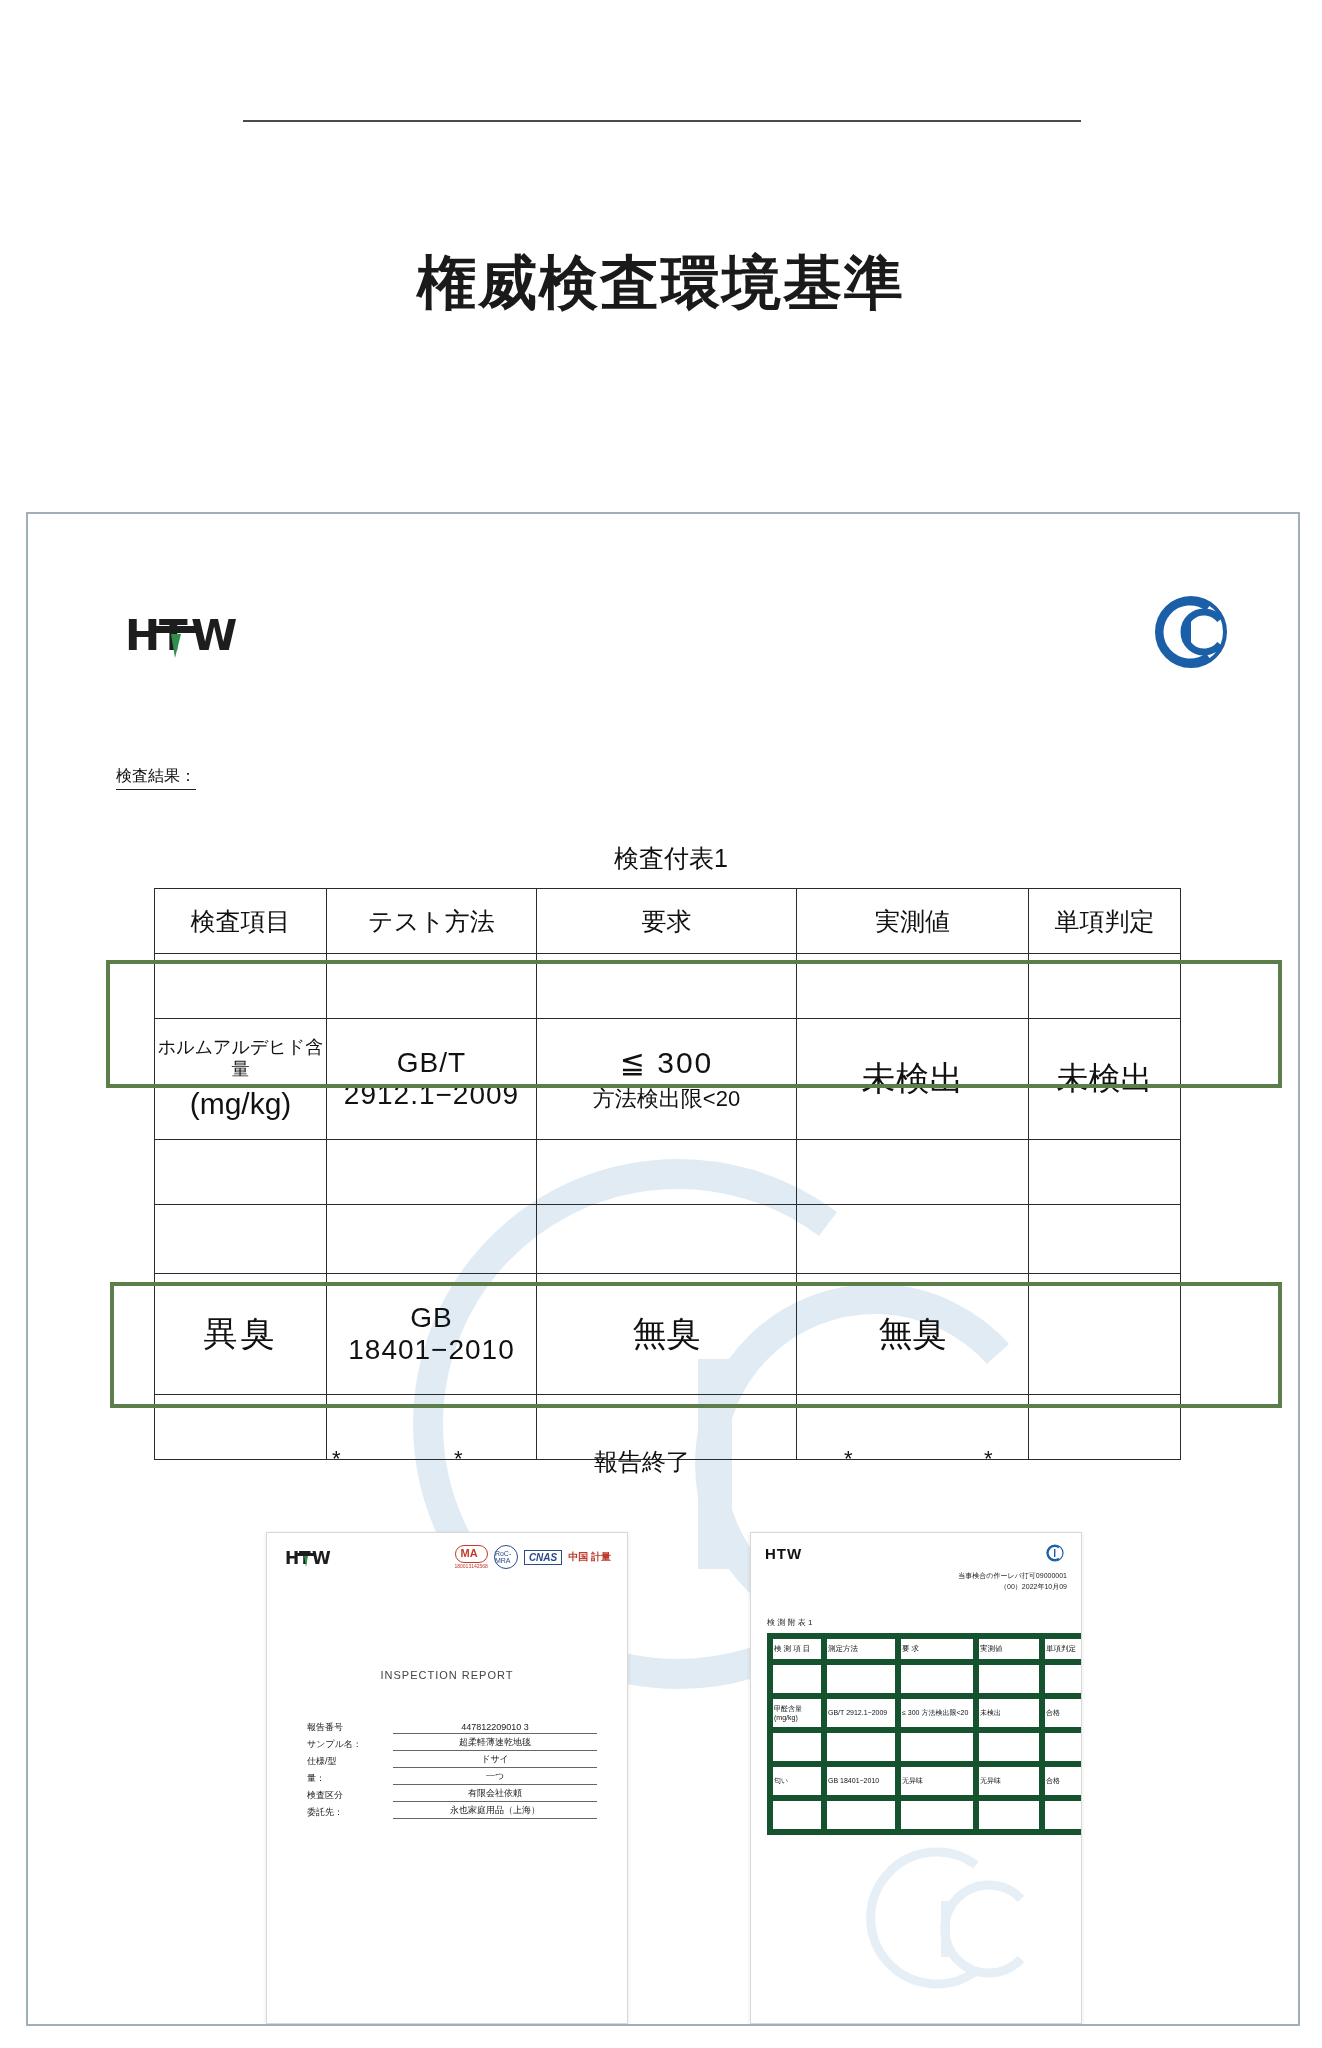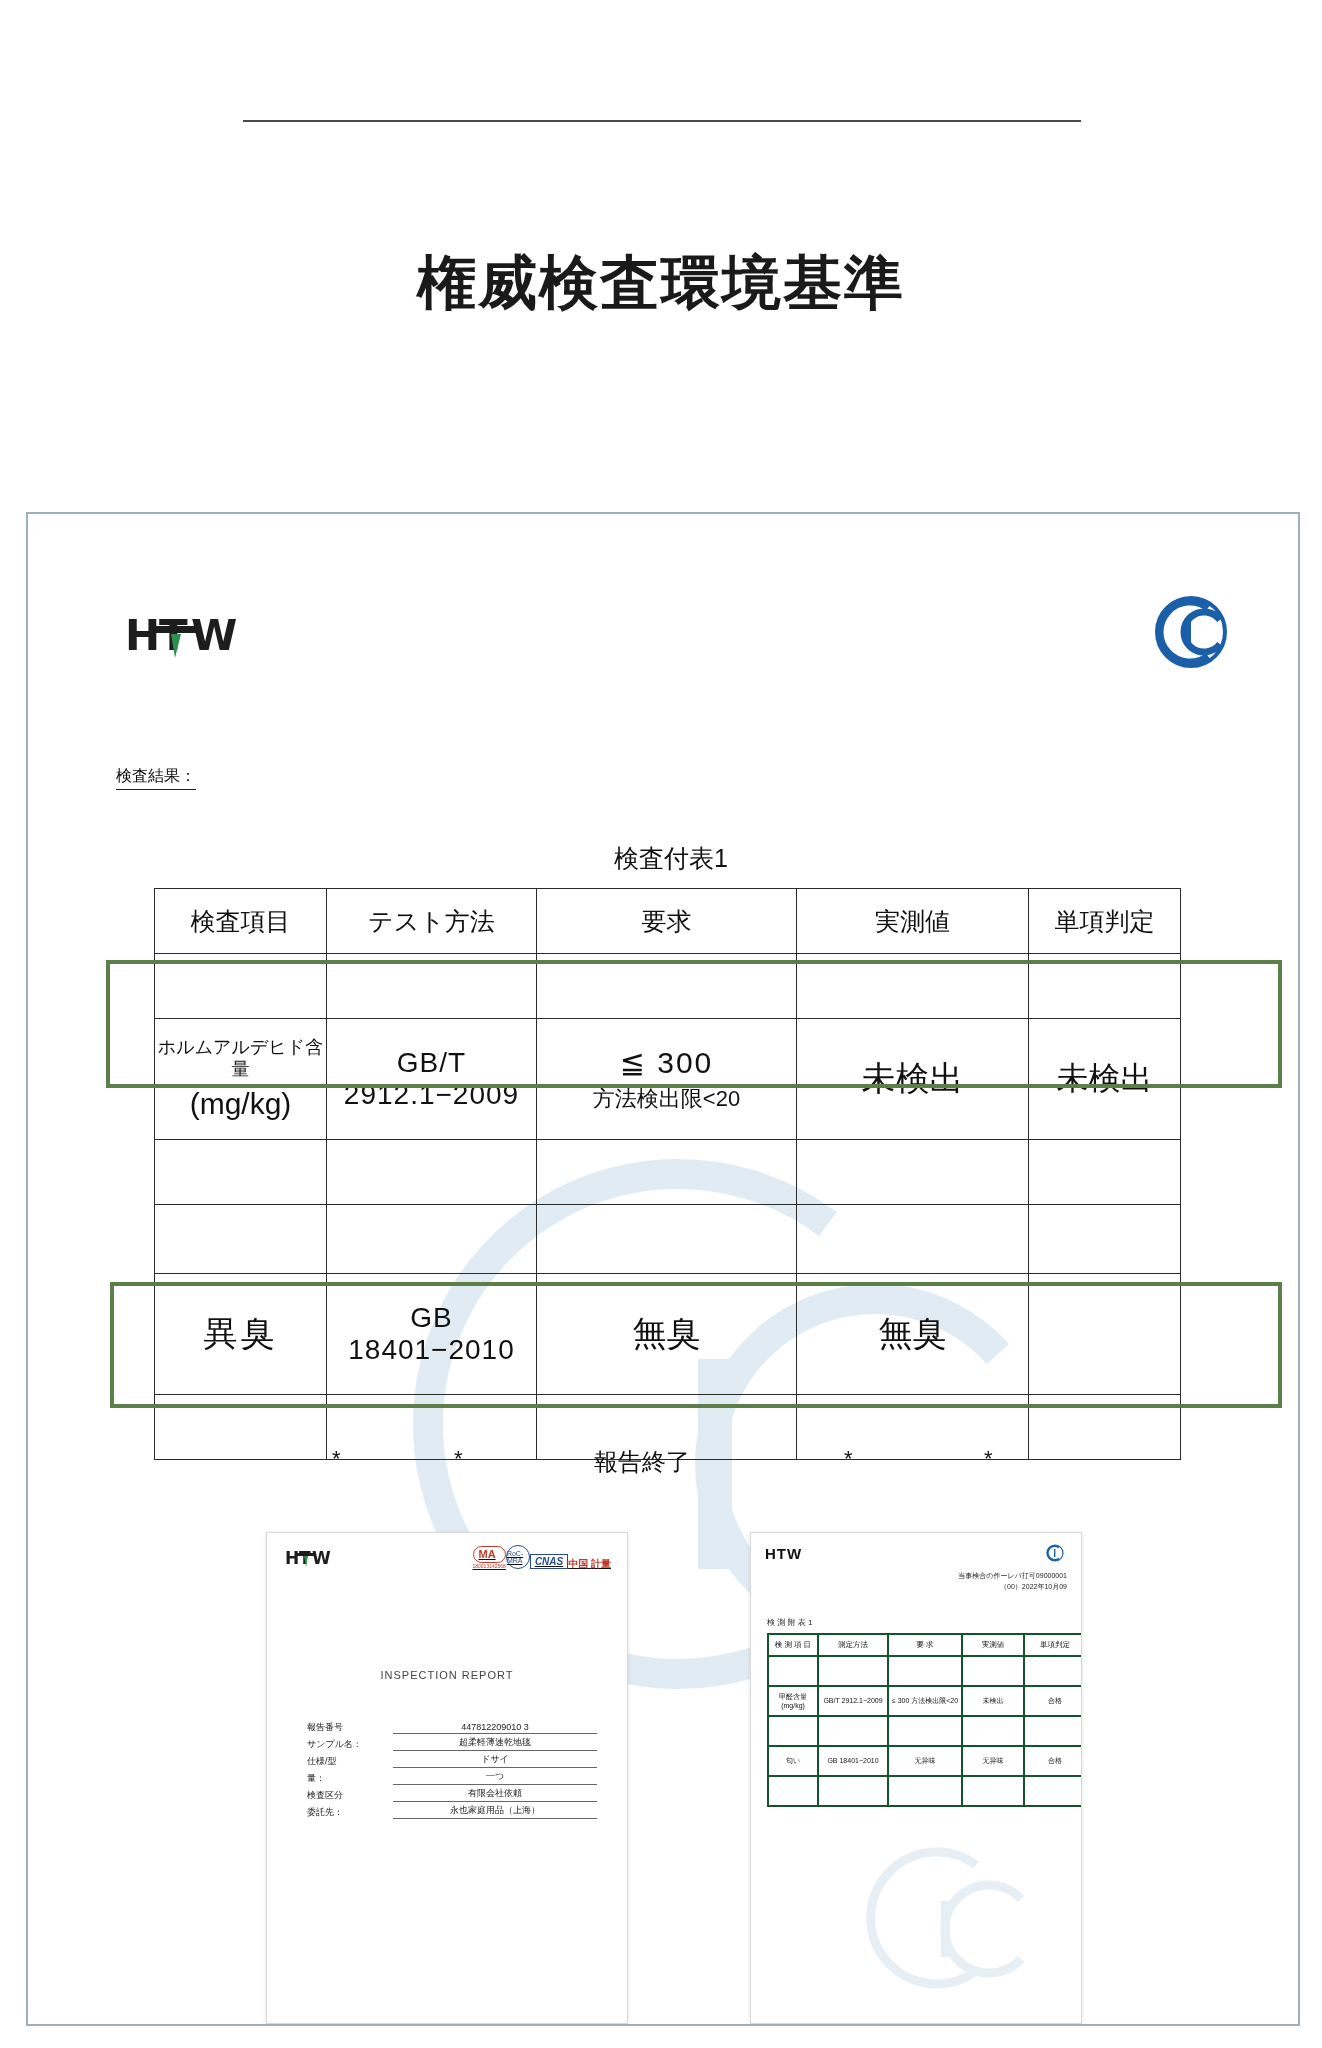--- a/index.html
+++ b/index.html
@@ -227,22 +227,22 @@
     left: 18px;
     top: 14px;
     width: 78px;
     height: 22px;
   }
   .t-badges {
     position: absolute;
     right: 16px;
     top: 12px;
     display: flex;
-    align-items: flex-end;
-    text-decoration: underline;
+    gap: 6px;
+    align-items: center;
   }
   .badge-ma {
     border: 1px solid #c03b2b;
     color: #c03b2b;
     font-size: 11px;
     font-weight: bold;
     padding: 1px 5px;
     border-radius: 9px;
     line-height: 1.2;
   }
@@ -347,23 +347,22 @@
   }
   table.mini {
     position: absolute;
     left: 16px;
     top: 100px;
     width: 298px;
     border-collapse: collapse;
     table-layout: fixed;
   }
   table.mini td {
-    border: 2px solid #14532d;
+    border: 6px solid #14532d;
     font-size: 7px;
-    text-align: center;
     height: 26px;
     color: #111;
     padding: 1px;
     line-height: 1.3;
   }
   table.mini tr.h td { height: 18px; font-size: 7.5px; }
   table.mini td.m1 { width: 46px; }
   table.mini td.m2 { width: 66px; }
   table.mini td.m3 { width: 70px; }
   table.mini td.m4 { width: 58px; }

